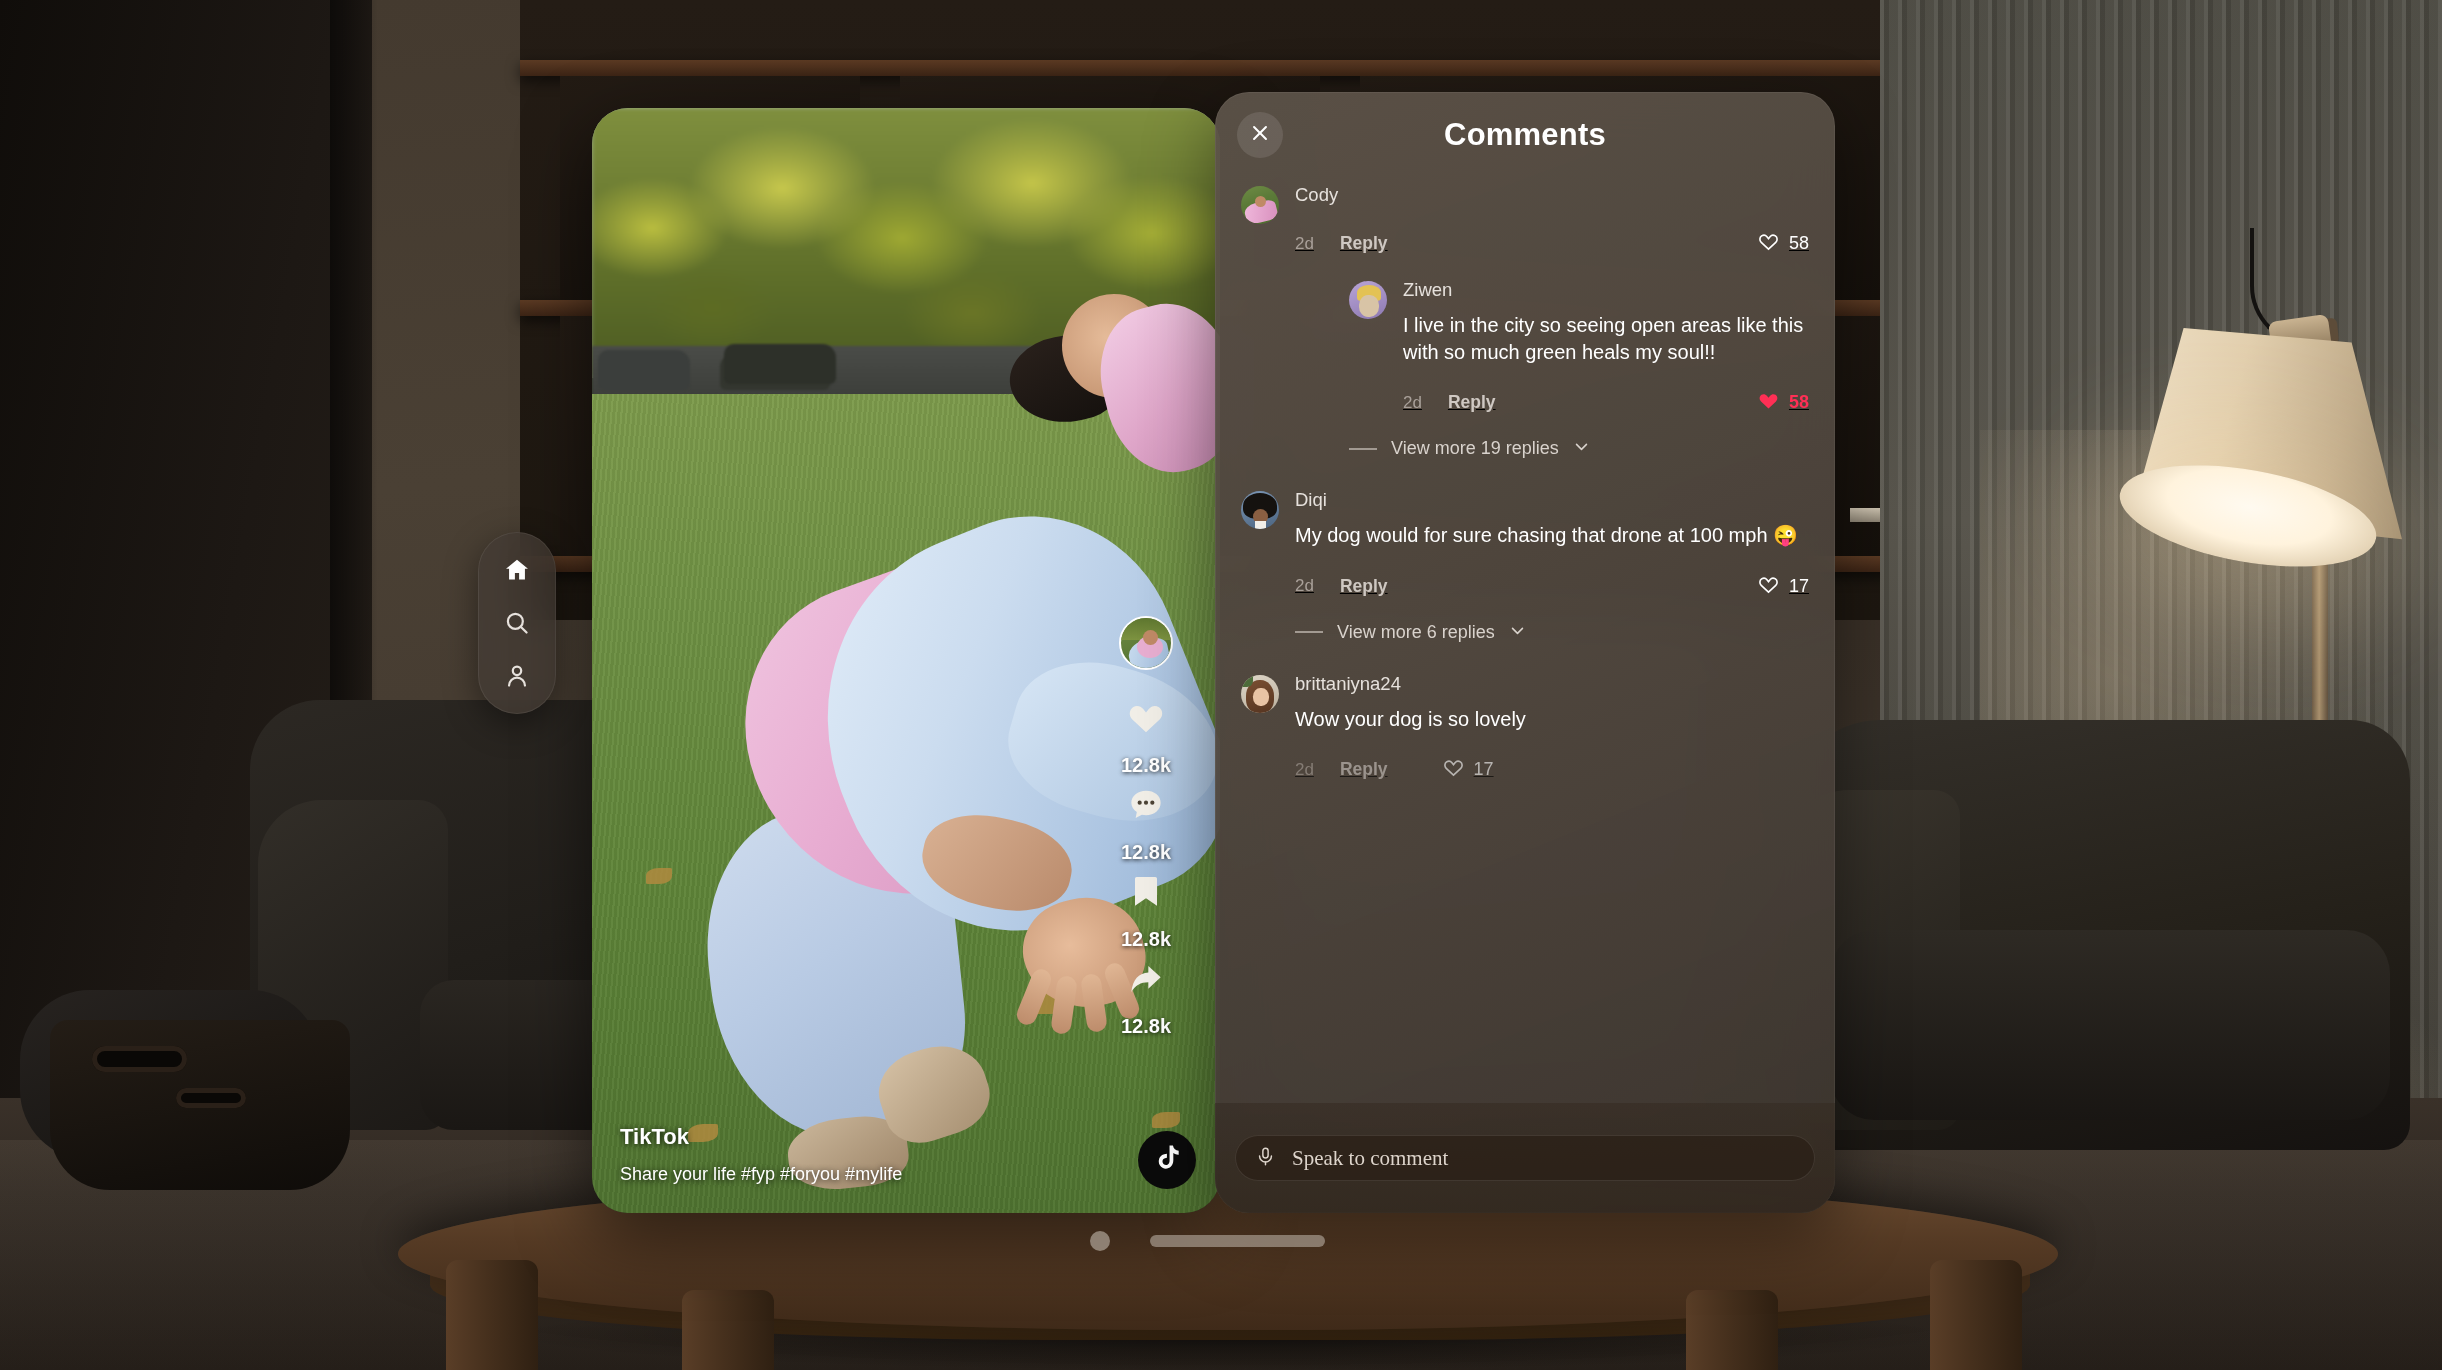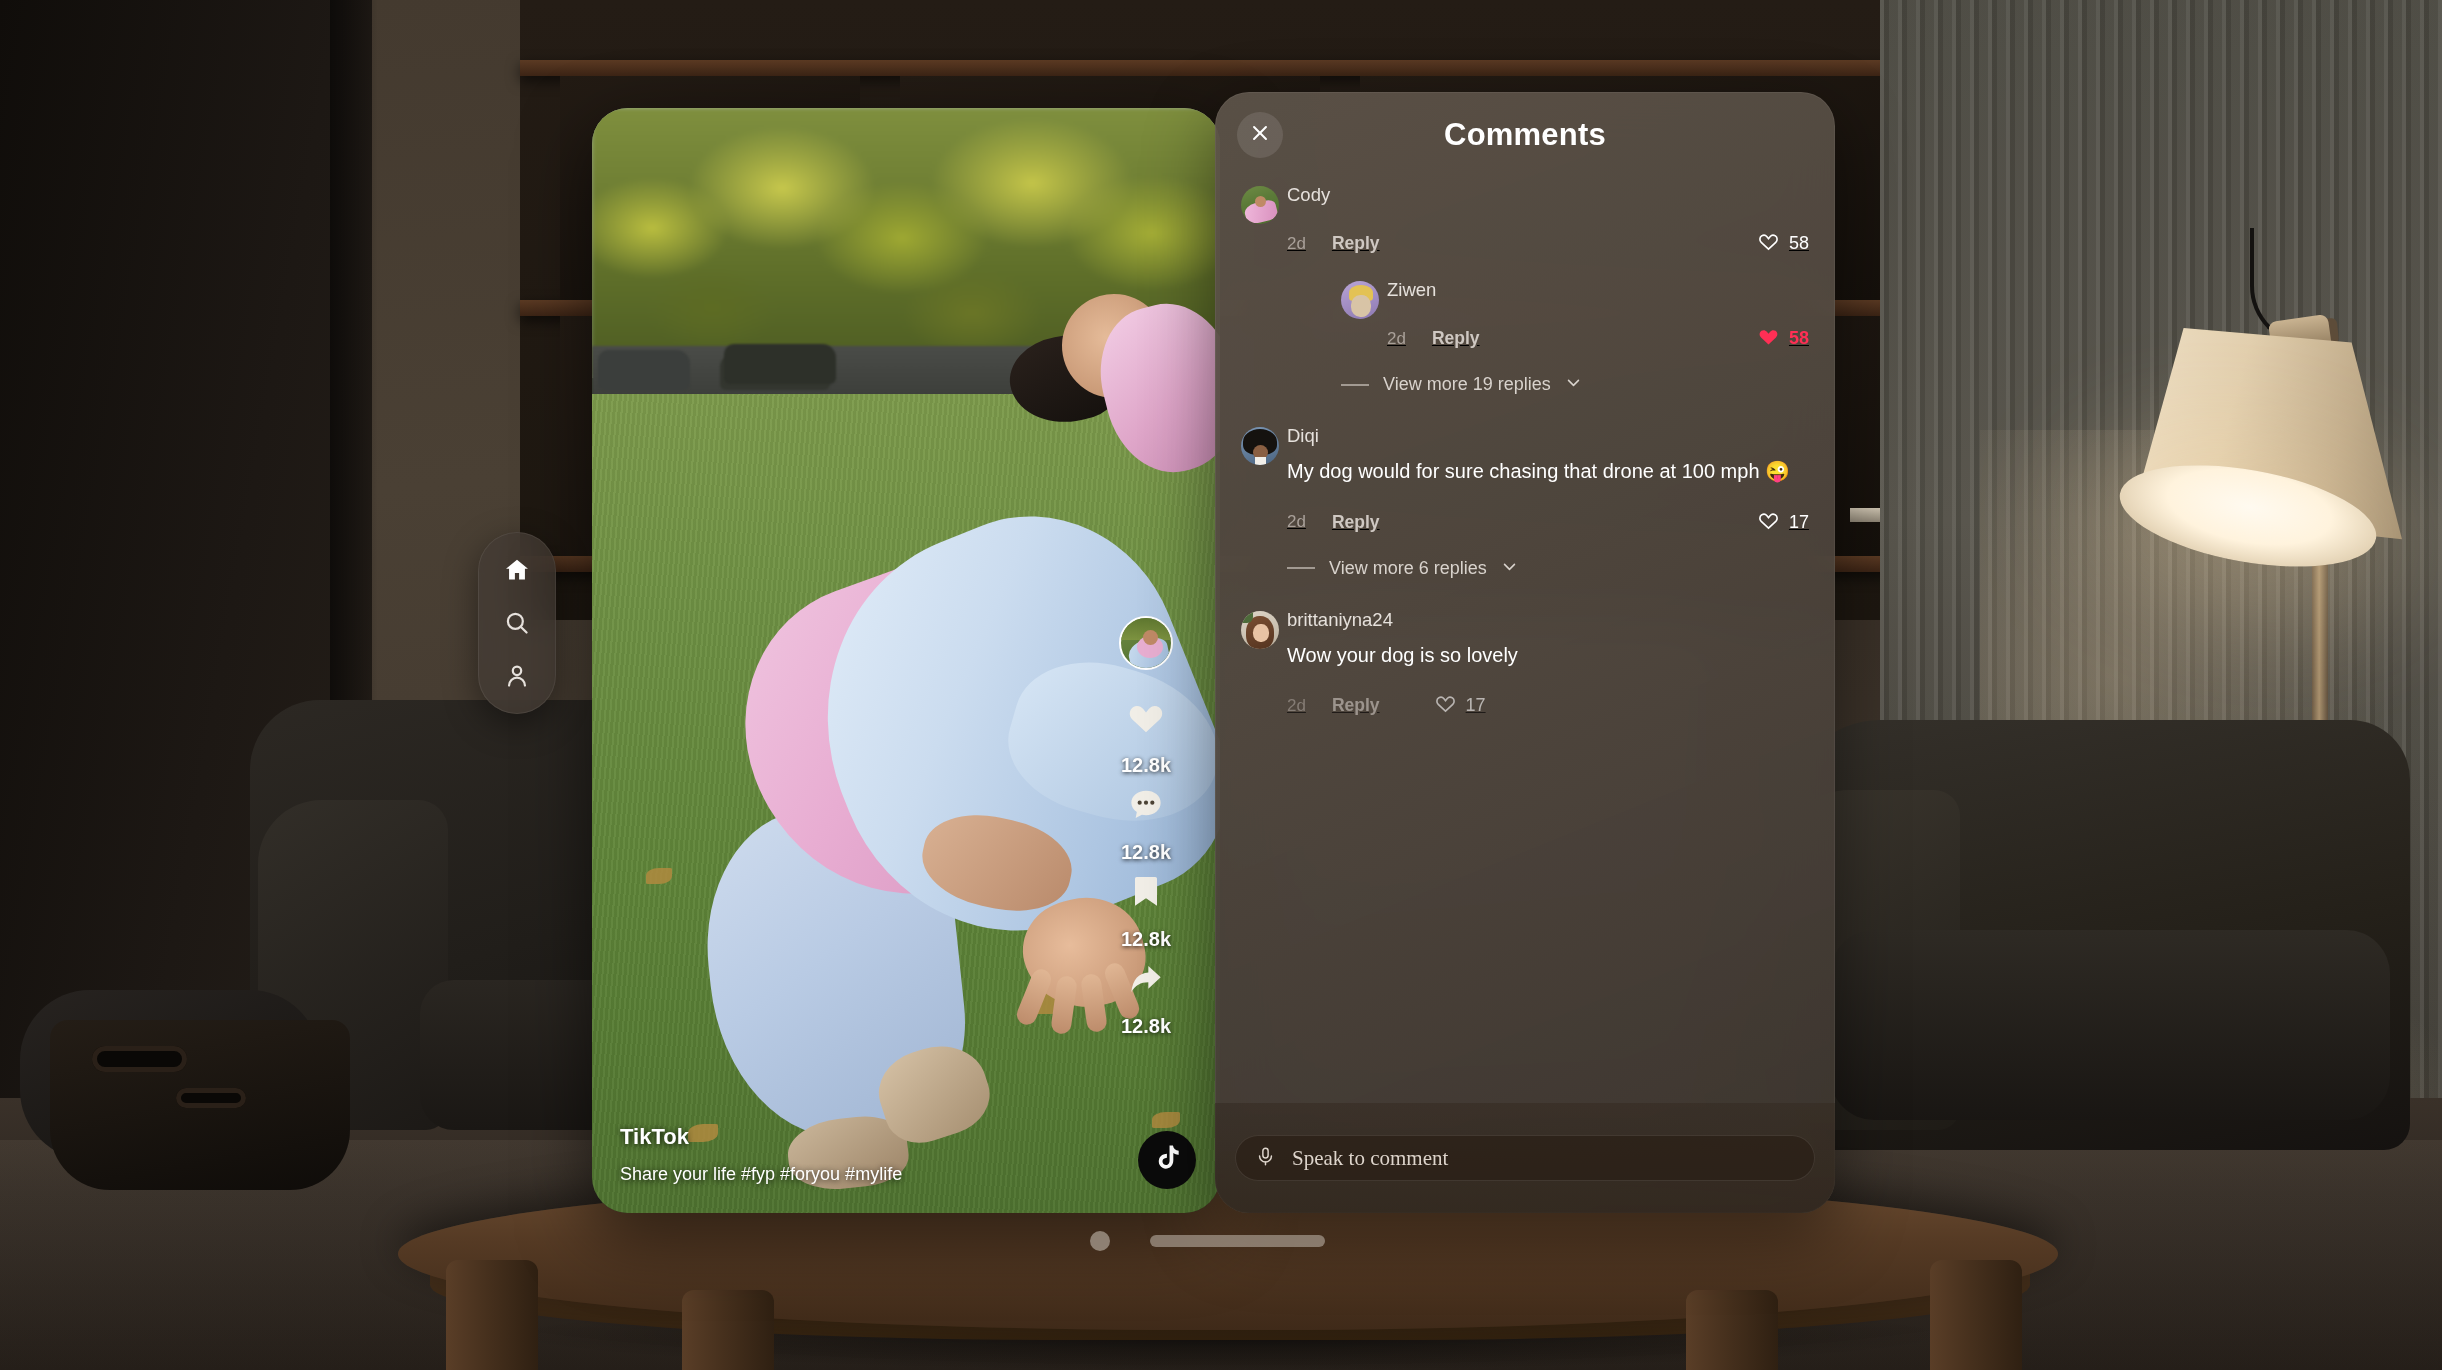--- a/index.html
+++ b/index.html
@@ -369,21 +369,21 @@
     position:relative; height:86px; display:flex; align-items:center; justify-content:center;
   }
   #close-btn{
     position:absolute; left:22px; top:20px; width:46px; height:46px; border-radius:50%;
     background:rgba(255,255,255,.11);
     display:flex; align-items:center; justify-content:center; cursor:pointer;
   }
   #comments-title{ color:#fff; font-size:31px; font-weight:700; letter-spacing:.2px; }
 
   #comments-list{ padding:0 26px; }
-  .c-row{ display:flex; gap:8px; margin-bottom:4px; }
+  .c-row{ display:flex; gap:16px; margin-bottom:4px; }
   .c-av{ width:38px; height:38px; border-radius:50%; flex:0 0 38px; overflow:hidden; position:relative;
          margin-top:2px; }
   .c-body{ flex:1 1 auto; min-width:0; }
   .c-name{ color:#e6e1dc; font-size:18.5px; font-weight:400; margin-bottom:11px; }
   .c-text{ color:#fff; font-size:20px; font-weight:400; line-height:1.33; }
   .c-meta{ display:flex; align-items:center; gap:26px; margin-top:24px;text-decoration:underline; }
   .c-time{ color:#a9a099; font-size:17px; }
   .c-reply{ color:#cfc8c2; font-size:17.5px; font-weight:700; cursor:pointer; }
   .c-likes{ margin-left:auto; display:flex; align-items:center; gap:9px; cursor:pointer; }
   .c-likes .n{ color:#fff; font-size:18px; }
@@ -635,20 +635,21 @@
           </div>
 
           <div class="nested">
             <div class="c-row">
               <div class="c-av" style="background:linear-gradient(160deg,#b8a4d6,#8d79b2);">
                 <div style="position:absolute;left:8px;top:4px;width:24px;height:16px;background:#e3c254;border-radius:50% 50% 20% 20%;"></div>
                 <div style="position:absolute;left:10px;top:14px;width:20px;height:22px;background:#d8c4a6;border-radius:46%;"></div>
               </div>
               <div class="c-body">
                 <div class="c-name">Ziwen</div>
+                <div class="c-text">I live in the city so seeing open areas like this with so much green heals my soul!!</div>
                 <div class="c-meta">
                   <span class="c-time">2d</span>
                   <span class="c-reply">Reply</span>
                   <span class="c-likes liked">
                     <span>
                       <svg width="23" height="23" viewBox="0 0 24 24">
                           <path fill="#ff2f55" d="M12 20.3 4.2 13C2.1 11 2.3 7.7 4.6 6.1c1.9-1.3 4.4-.8 5.7 1L12 9l1.7-1.9c1.3-1.8 3.8-2.3 5.7-1 2.3 1.6 2.5 4.9.4 6.9z"></path>
                         </svg>
                     </span>
                     <span class="n">58</span>

